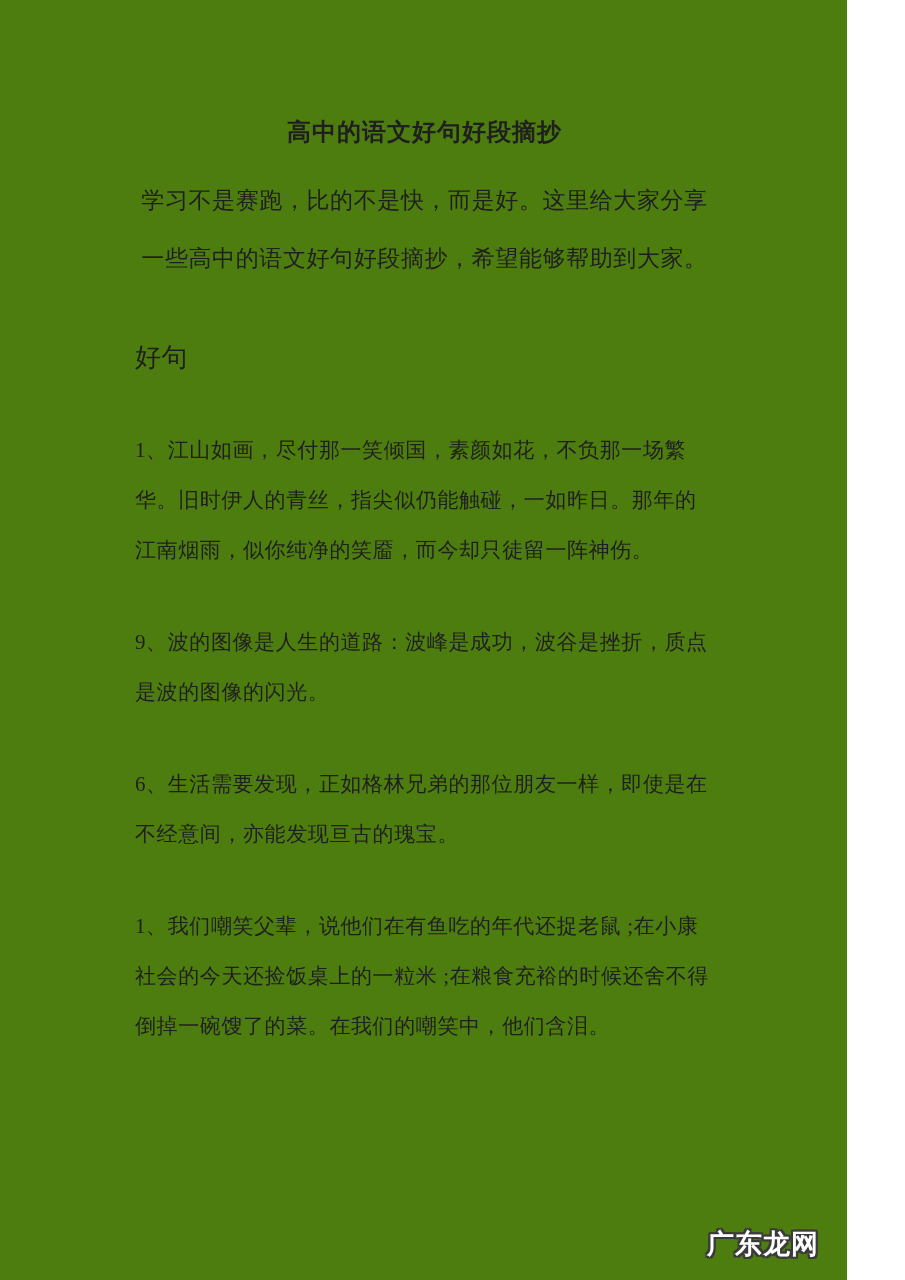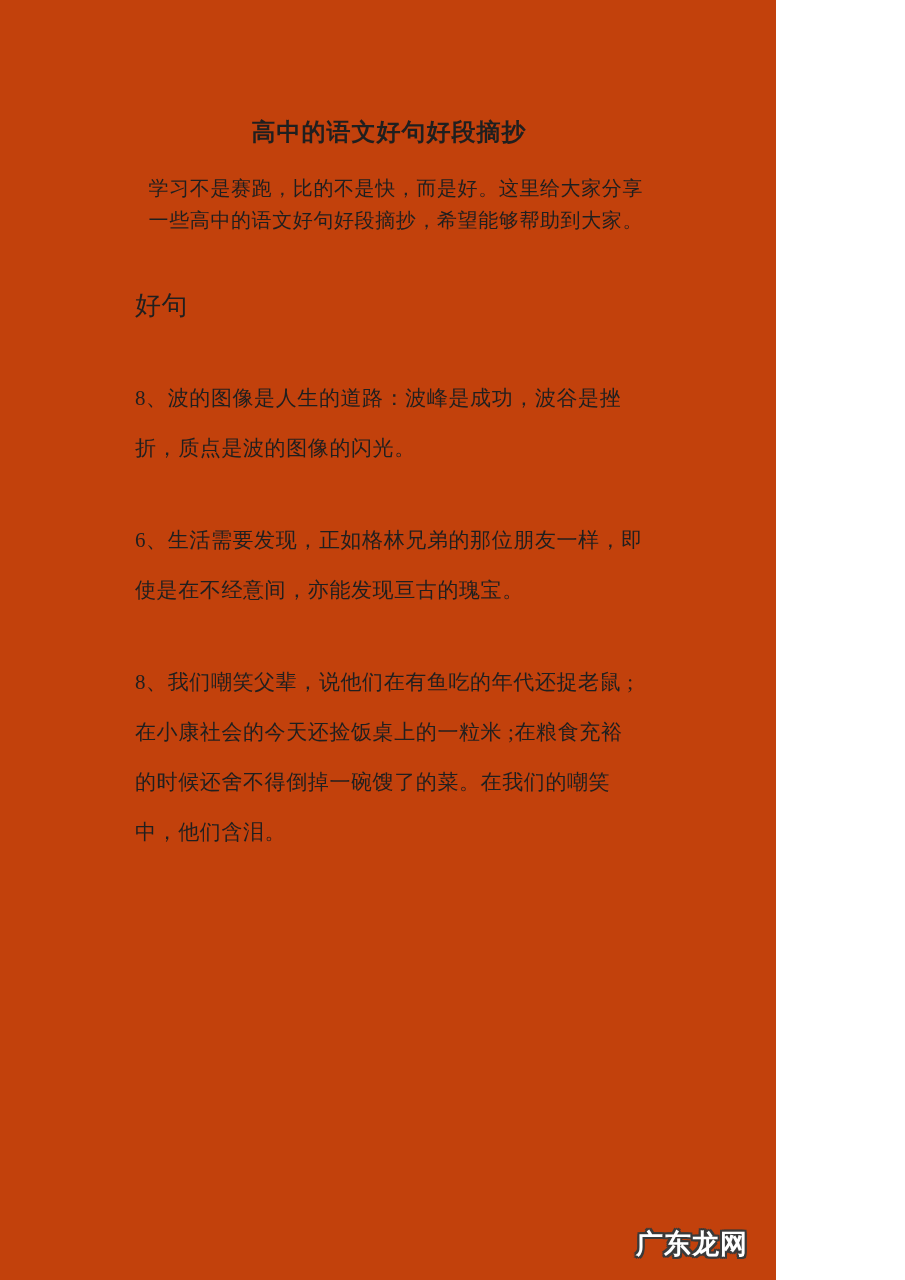--- a/index.html
+++ b/index.html
@@ -2,44 +2,44 @@
 <html><head>
 <meta charset="utf-8">
 <style>
   html, body {
     margin: 0;
     padding: 0;
     background: #ffffff;
   }
   .page {
     position: relative;
-    width: 776px;
+    width: 847px;
     height: 1280px;
-    background: #c2410c;
+    background: #4d7c0f;
     overflow: hidden;
     font-family: "Liberation Serif", serif;
     color: #1f1f1f;
   }
   .content {
     padding: 114px 133px 0 135px;
   }
   .doc-title {
     margin: 0;
     font-size: 24px;
     line-height: 36px;
     font-weight: 700;
     text-align: center;
     letter-spacing: 1px;
   }
   .intro {
     margin: 22px 0 0 0;
-    font-size: 20px;
-    line-height: 32px;
+    font-size: 23px;
+    line-height: 58px;
     letter-spacing: 0.6px;
-    text-align: right;
+    text-align: center;
   }
   .section-label {
     margin: 45px 0 0 0;
     font-size: 26px;
     line-height: 50px;
     letter-spacing: 0.6px;
   }
   .quote {
     margin: 42px 0 0 0;
     font-size: 21px;
@@ -72,23 +72,24 @@
 <body>
 
 <div class="page">
   <div class="content">
     <h1 class="doc-title">高中的语文好句好段摘抄</h1>
 
     <p class="intro">学习不是赛跑，比的不是快，而是好。这里给大家分享一些高中的语文好句好段摘抄，希望能够帮助到大家。</p>
 
     <p class="section-label">好句</p>
 
+    <p class="quote">1、江山如画，尽付那一笑倾国，素颜如花，不负那一场繁华。旧时伊人的青丝，指尖似仍能触碰，一如昨日。那年的江南烟雨，似你纯净的笑靥，而今却只徒留一阵神伤。</p>
 
-    <p class="quote">8、波的图像是人生的道路：波峰是成功，波谷是挫折，质点是波的图像的闪光。</p>
+    <p class="quote">9、波的图像是人生的道路：波峰是成功，波谷是挫折，质点是波的图像的闪光。</p>
 
     <p class="quote">6、生活需要发现，正如格林兄弟的那位朋友一样，即使是在不经意间，亦能发现亘古的瑰宝。</p>
 
-    <p class="quote">8、我们嘲笑父辈，说他们在有鱼吃的年代还捉老鼠 ;在小康社会的今天还捡饭桌上的一粒米 ;在粮食充裕的时候还舍不得倒掉一碗馊了的菜。在我们的嘲笑中，他们含泪。</p>
+    <p class="quote">1、我们嘲笑父辈，说他们在有鱼吃的年代还捉老鼠 ;在小康社会的今天还捡饭桌上的一粒米 ;在粮食充裕的时候还舍不得倒掉一碗馊了的菜。在我们的嘲笑中，他们含泪。</p>
 
   </div>
 
   <div class="watermark">广东龙网</div>
 </div>
 
 </body></html>

